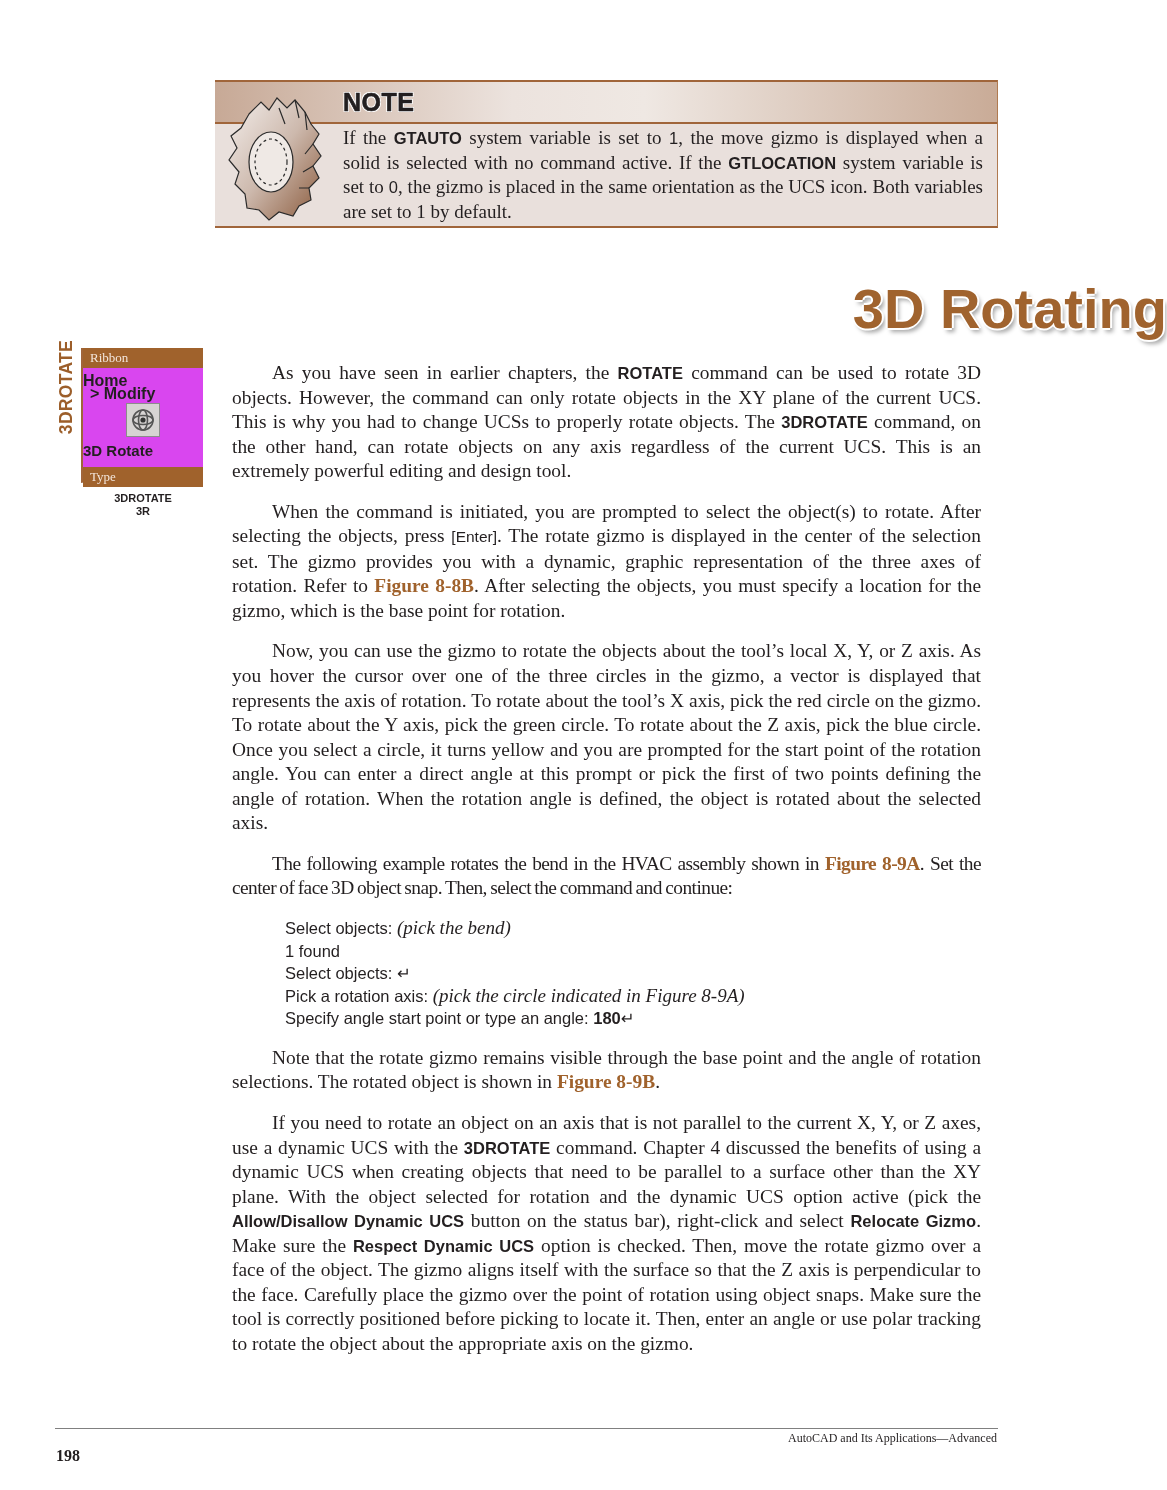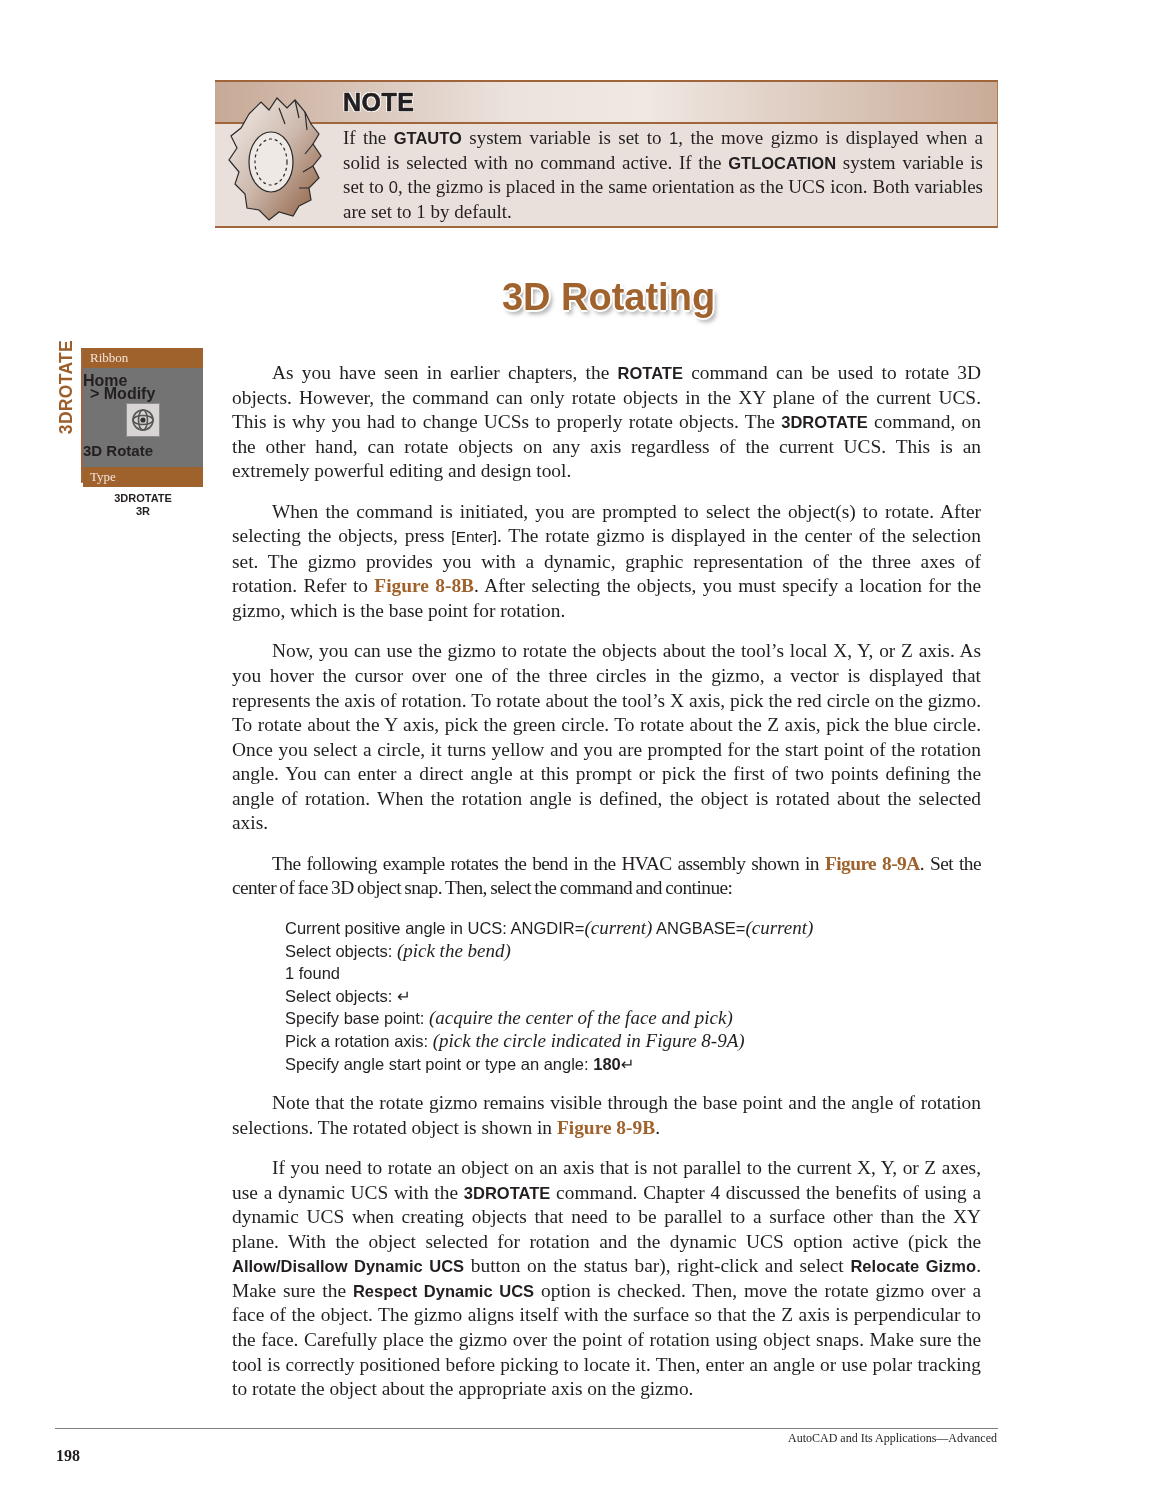--- a/index.html
+++ b/index.html
@@ -10,28 +10,28 @@
   .note-head { position: absolute; left: 0; top: 0; right: 0; height: 40px; background: linear-gradient(to right, #c7a996 0%, #ece3de 38%, #efe8e3 55%, #c9ab97 100%); border-bottom: 2px solid #a0653a; }
   .note-title { position: absolute; left: 128px; top: 6px; font-family: "Liberation Sans", sans-serif; font-weight: bold; font-size: 25px; color: #231f20; letter-spacing: 0.5px; -webkit-text-stroke: 0.6px #231f20; text-shadow: 1px 1px 0 #fff, -1px -1px 0 #fff, 1px -1px 0 #fff, -1px 1px 0 #fff; }
   .note-body { position: absolute; left: 128px; top: 44px; width: 640px; font-size: 19px; line-height: 24.6px; text-align: justify; }
   .note-gear { position: absolute; left: 4px; top: 2px; width: 112px; height: 140px; }
 
   .b { font-family: "Liberation Sans", sans-serif; font-weight: bold; font-size: 16.5px; }
   .s { font-family: "Liberation Sans", sans-serif; font-size: 16.5px; }
   .fig { color: #a0622c; font-weight: bold; }
 
   
-  .heading { position: absolute; left: 0; right: 0; top: 276px; text-align: center; font-family: "Liberation Sans", sans-serif; font-weight: bold; font-size: 38px; color: #a0632e; padding-left: 50px;
+  .heading { position: absolute; left: 0; right: 0; top: 276px; text-align: right; font-family: "Liberation Sans", sans-serif; font-weight: bold; font-size: 56px; color: #a0632e; padding-left: 50px;
     text-shadow: 2px 0 0 #fff, -2px 0 0 #fff, 0 2px 0 #fff, 0 -2px 0 #fff, 3px 4px 4px rgba(0,0,0,0.35); }
 
   
   .side-label { position: absolute; left: 56px; top: 460px; width: 120px; height: 22px; transform-origin: 0 0; transform: rotate(-90deg); font-family: "Liberation Sans", sans-serif; font-weight: bold; font-size: 17.5px; color: #9c5e2a; letter-spacing: 0.3px; text-align: right; }
 
   
-  .ribbon-box { position: absolute; left: 81px; top: 348px; width: 122px; height: 135px; background: #737373; border-left: 2px solid #a0653a; box-sizing: border-box; border-bottom: 1px solid #b89b88; }
+  .ribbon-box { position: absolute; left: 81px; top: 348px; width: 122px; height: 135px; background: #d946ef; border-left: 2px solid #a0653a; box-sizing: border-box; border-bottom: 1px solid #b89b88; }
   .rb-head { height: 20px; background: #a0622c; color: #f3e6dc; font-size: 13px; line-height: 20px; padding-left: 7px; }
   .rb-home { font-family: "Liberation Sans", sans-serif; font-weight: bold; font-size: 16px; color: #231f20; padding-left: 0; padding-top: 6px; line-height: 13px; }
   .rb-icon { width: 32px; height: 32px; margin: 3px auto 0; background: #d7d4d3; border: 1px solid #8c8c8c; display: flex; align-items: center; justify-content: center; }
   .rb-label { font-family: "Liberation Sans", sans-serif; font-weight: bold; font-size: 15px; margin-top: 5px; }
   .rb-type { margin-top: 8px; }
   .rb-cmds { font-family: "Liberation Sans", sans-serif; font-weight: bold; font-size: 11px; text-align: center; line-height: 12.5px; padding-top: 5px; }
 
   
   .body-text { position: absolute; left: 216px; top: 345px; width: 781px; font-size: 19.4px; line-height: 24.55px; text-align: justify; }
   .body-text p { margin: 16px; text-indent: 40px; }
@@ -99,25 +99,23 @@
   </div>
 </div>
 
 <div class="body-text">
   <p><span>As you have seen in earlier chapters, the </span><span class="b">ROTATE</span><span> command can be used to rotate 3D objects. However, the command can only rotate objects in the XY plane of the current UCS. This is why you had to change UCSs to properly rotate objects. The </span><span class="b">3DROTATE</span><span> command, on the other hand, can rotate objects on any axis regardless of the current UCS. This is an extremely powerful editing and design tool.</span></p>
   <p><span>When the command is initiated, you are prompted to select the object(s) to rotate. After selecting the objects, press </span><span class="s" style="font-size:15.5px">[Enter]</span><span>. The rotate gizmo is displayed in the center of the selection set. The gizmo provides you with a dynamic, graphic representation of the three axes of rotation. Refer to </span><span class="fig">Figure 8-8B</span><span>. After selecting the objects, you must specify a location for the gizmo, which is the base point for rotation.</span></p>
   <p>Now, you can use the gizmo to rotate the objects about the tool’s local X, Y, or Z axis. As you hover the cursor over one of the three circles in the gizmo, a vector is displayed that represents the axis of rotation. To rotate about the tool’s X axis, pick the red circle on the gizmo. To rotate about the Y axis, pick the green circle. To rotate about the Z axis, pick the blue circle. Once you select a circle, it turns yellow and you are prompted for the start point of the rotation angle. You can enter a direct angle at this prompt or pick the first of two points defining the angle of rotation. When the rotation angle is defined, the object is rotated about the selected axis.</p>
   <p class="condensed"><span>The following example rotates the bend in the HVAC assembly shown in </span><span class="fig">Figure 8-9A</span><span>. Set the center of face 3D object snap. Then, select the command and continue:</span></p>
 
   <div class="cmd-block">
-    <div><span>Current positive angle in UCS: ANGDIR=</span><i>(current)</i><span> ANGBASE=</span><i>(current)</i></div>
     <div><span>Select objects: </span><i>(pick the bend)</i></div>
     <div><span>1 found</span></div>
     <div><span>Select objects: </span><span>↵</span></div>
-    <div><span>Specify base point: </span><i>(acquire the center of the face and pick)</i></div>
     <div><span>Pick a rotation axis: </span><i>(pick the circle indicated in Figure 8-9A)</i></div>
     <div><span>Specify angle start point or type an angle: </span><b>180</b><span>↵</span></div>
   </div>
 
   <p><span>Note that the rotate gizmo remains visible through the base point and the angle of rotation selections. The rotated object is shown in </span><span class="fig">Figure 8-9B</span><span>.</span></p>
   <p><span>If you need to rotate an object on an axis that is not parallel to the current X, Y, or Z axes, use a dynamic UCS with the </span><span class="b">3DROTATE</span><span> command. Chapter 4 discussed the benefits of using a dynamic UCS when creating objects that need to be parallel to a surface other than the XY plane. With the object selected for rotation and the dynamic UCS option active (pick the </span><span class="b">Allow/Disallow Dynamic UCS</span><span> button on the status bar), right-click and select </span><span class="b">Relocate Gizmo</span><span>. Make sure the </span><span class="b">Respect Dynamic UCS</span><span> option is checked. Then, move the rotate gizmo over a face of the object. The gizmo aligns itself with the surface so that the Z axis is perpendicular to the face. Carefully place the gizmo over the point of rotation using object snaps. Make sure the tool is correctly positioned before picking to locate it. Then, enter an angle or use polar tracking to rotate the object about the appropriate axis on the gizmo.</span></p>
 </div>
 
 <div class="footer-line"></div>
 <div class="page-num">198</div>

